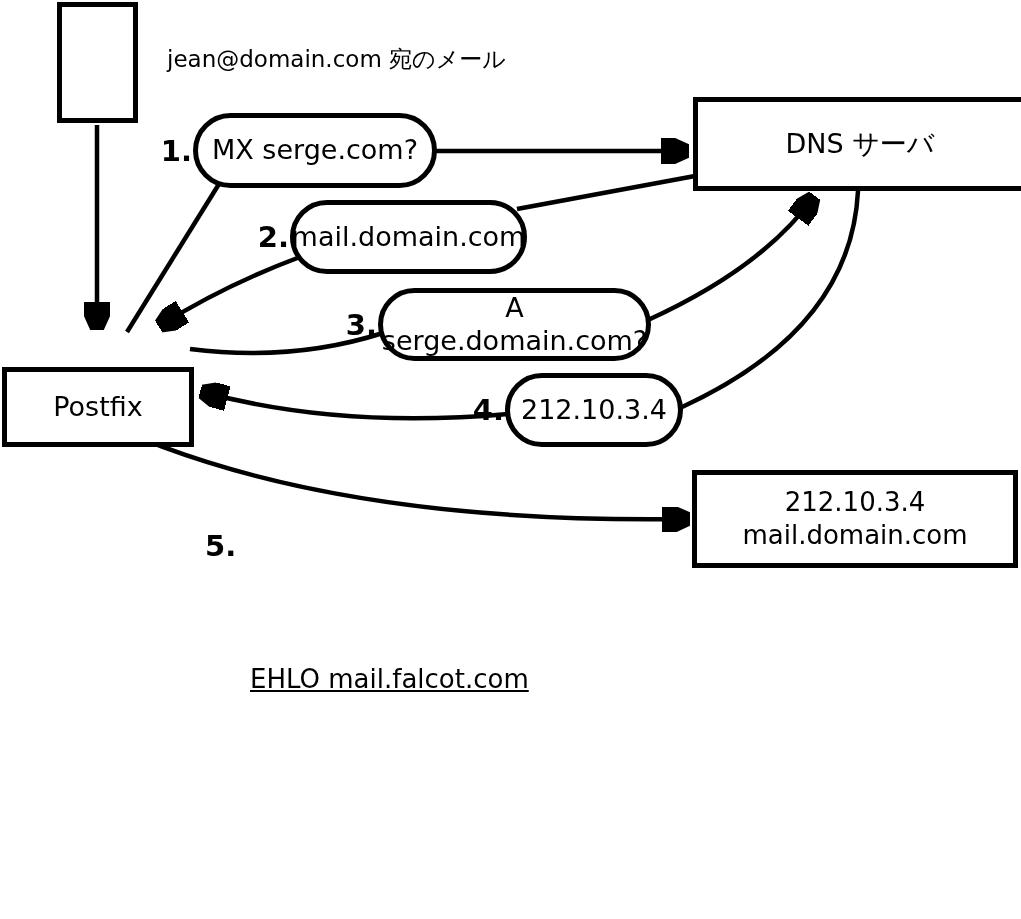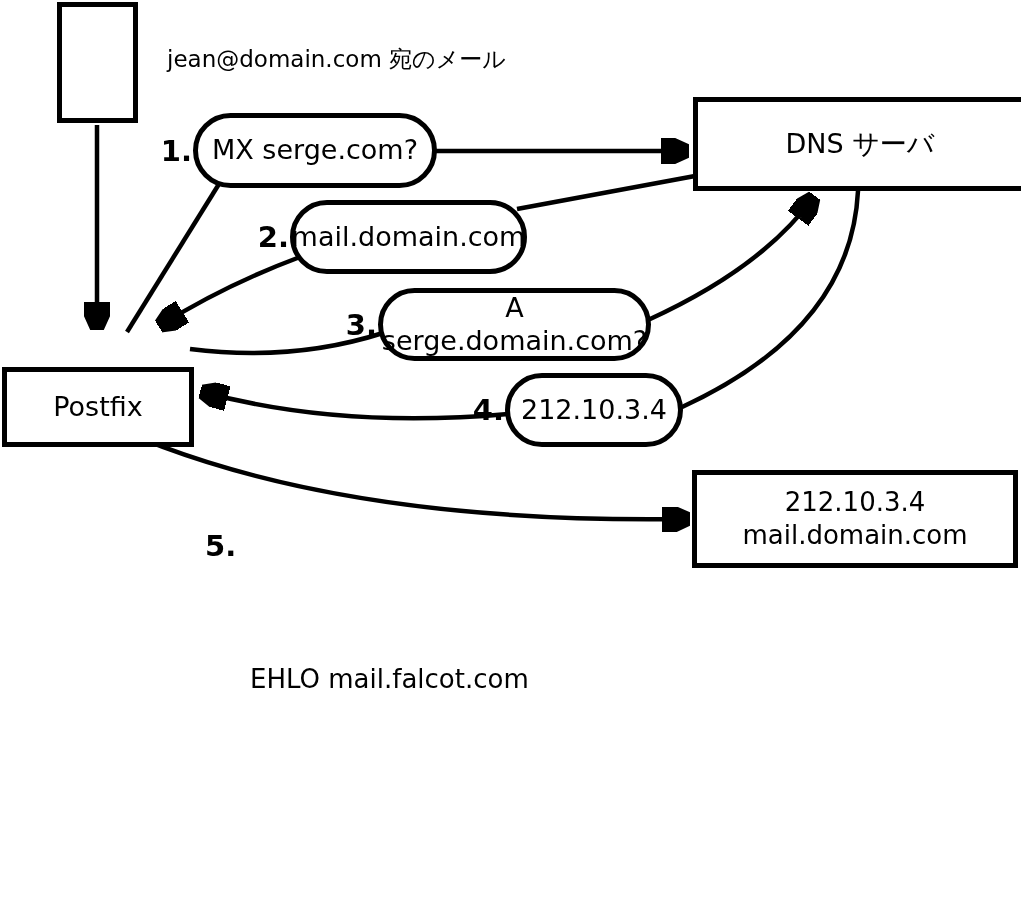--- a/index.html
+++ b/index.html
@@ -45,21 +45,21 @@
   #step5 {
     position:absolute; z-index:2; left:205px; top:529px;
     display:flex; align-items:baseline; gap:21px; font-size:27px; white-space:nowrap;
   }
   #step5 .n { font-weight:bold; font-size:29px; }
 
   #smtp {
     position:absolute; z-index:2; left:250px; top:597px;
     font-size:26px; line-height:33px; white-space:pre;
   }
-  .smtp-line { height:33px; min-height:33px; }
+  .smtp-line { height:33px; min-height:33px;text-decoration:underline; }
 </style>
 </head>
 <body>
 
 <div id="stage">
 
   <svg id="wires" width="1021" height="919" viewBox="0 0 1021 919">
     <defs>
       <marker id="ah" viewBox="0 0 10 9" refX="9" refY="4.5" markerWidth="6.2" markerHeight="5.6" orient="auto" markerUnits="strokeWidth">
         <path d="M0,0 L10,4.5 L0,9 L3,4.5 z" fill="currentColor" stroke="none"></path>

